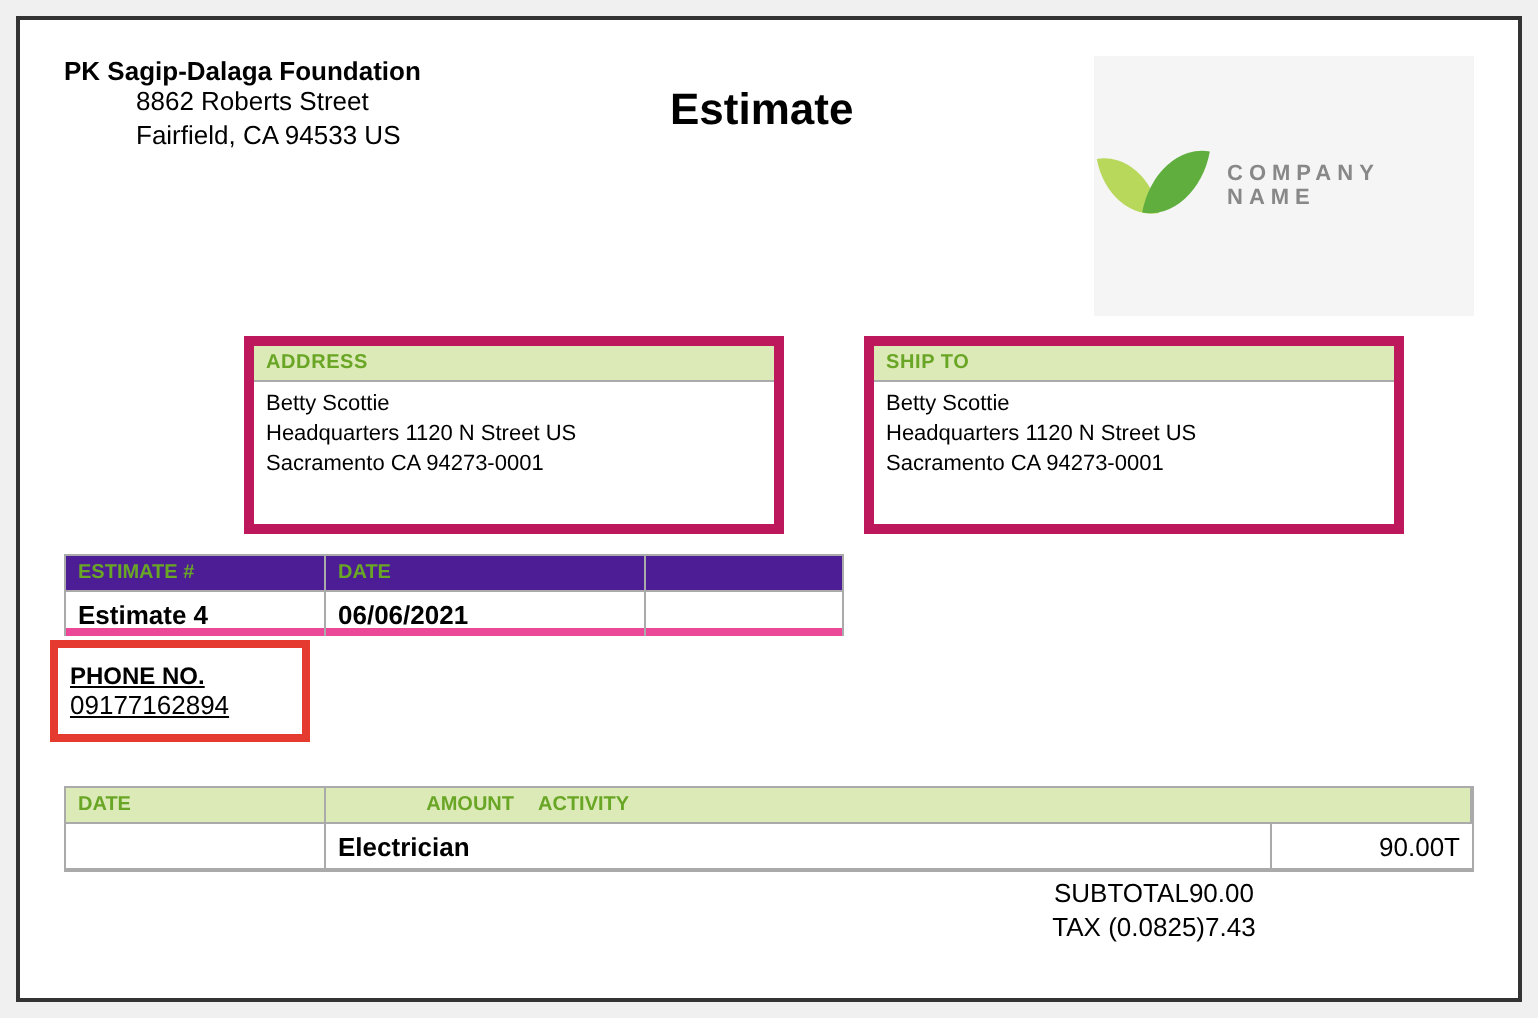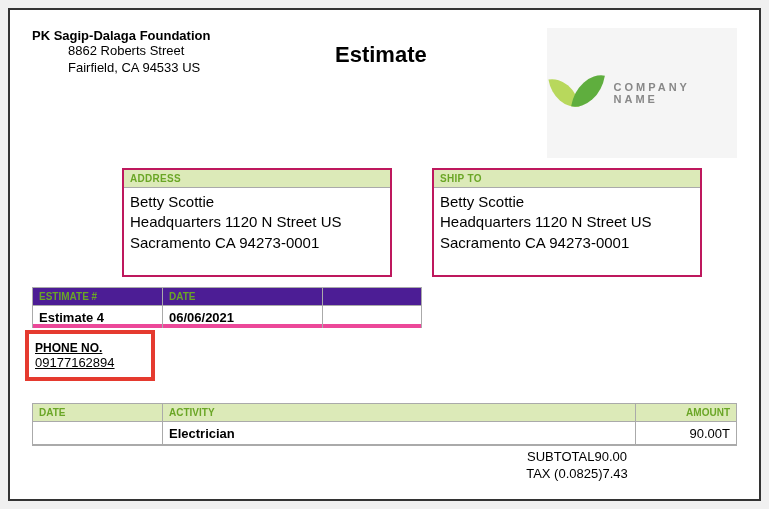--- a/index.html
+++ b/index.html
@@ -88,34 +88,34 @@
     font-weight: 600;
   }
   .addr-row {
     display: flex;
     gap: 40px;
     margin-top: 4px;
     margin-left: 90px;
   }
   .addr-block {
     width: 270px;
-    border: 2px solid #be185d;
+    border: 5px solid #be185d;
   }
   .addr-header {
     background: #dceab8;
     border-bottom: 1px solid #aaa;
     color: #6aa626;
     font-weight: bold;
     font-size: 10px;
     padding: 3px 6px;
     letter-spacing: 0.3px;
   }
   .addr-body {
     padding: 4px 6px 22px 6px;
-    font-size: 15px;
+    font-size: 11px;
     line-height: 1.35;
   }
   .est-row {
     display: flex;
     margin-top: 10px;
     width: 390px;
     border-top: 1px solid #aaa;
     border-left: 1px solid #aaa;
   }
   .est-col {
@@ -264,22 +264,22 @@
   </div>
 
   <div class="phone-block">
     <div class="phone-label">PHONE NO.</div>
     <div class="phone-val">09177162894</div>
   </div>
 
   <div class="line-table">
     <div class="lt-head">
       <div class="lt-h col-date">DATE</div>
+      <div class="lt-h col-amt">AMOUNT</div>
       <div class="lt-h col-act" style="font-weight:bold;">ACTIVITY</div>
-      <div class="lt-h col-amt">AMOUNT</div>
     </div>
     <div class="lt-row">
       <div class="lt-c col-date"></div>
       <div class="lt-c col-act">Electrician</div>
       <div class="lt-c col-amt">90.00T</div>
     </div>
   </div>
 
   <div class="totals">
     <div class="totals-inner">

